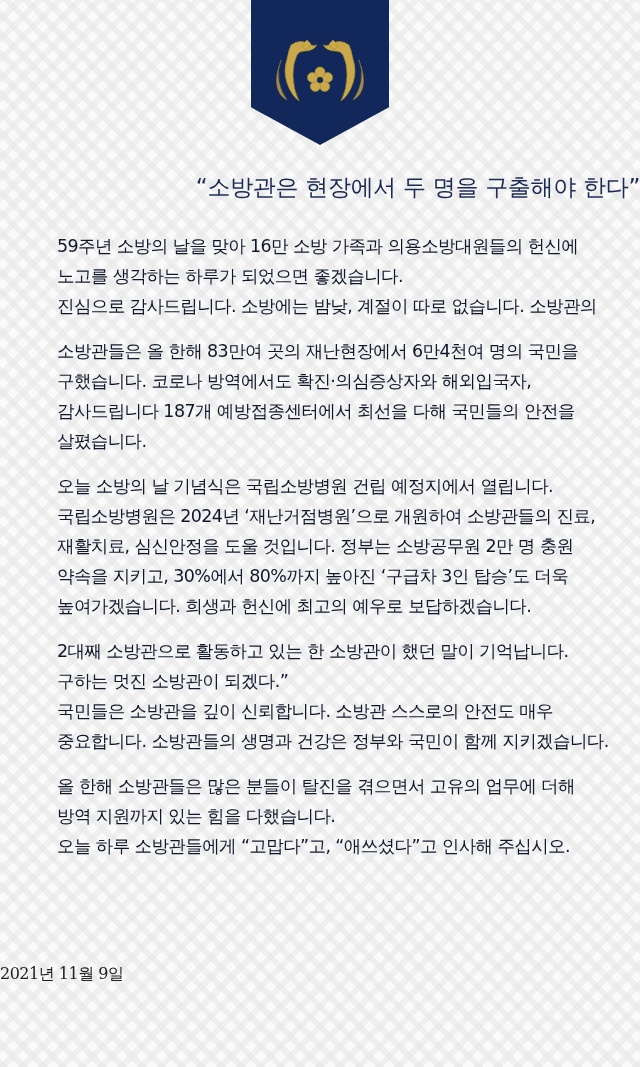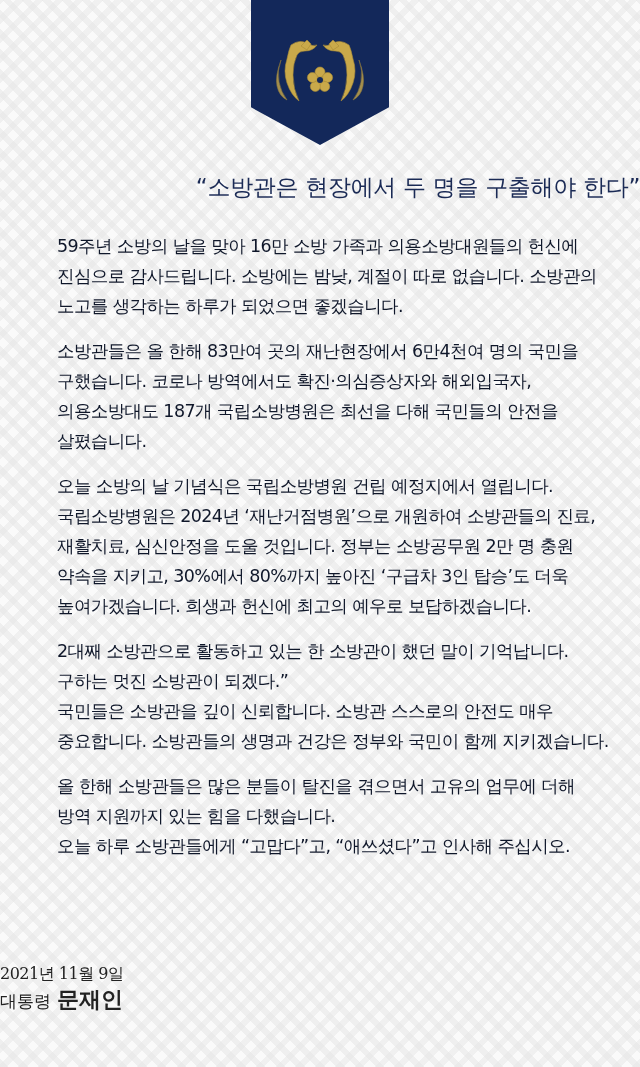--- a/index.html
+++ b/index.html
@@ -74,27 +74,27 @@
       <circle cx="69" cy="80" r="3" fill="#13285a" stroke="none"></circle>
     </g>
   </svg>
 </div>
 
 <div class="title">“소방관은 현장에서 두 명을 구출해야 한다”</div>
 
 <div class="content">
   <div class="para">
     <span class="line">59주년 소방의 날을 맞아 16만 소방 가족과 의용소방대원들의 헌신에</span>
+    <span class="line">노고를 생각하는 하루가 되었으면 좋겠습니다.</span>
     <span class="line">진심으로 감사드립니다. 소방에는 밤낮, 계절이 따로 없습니다. 소방관의</span>
-    <span class="line">노고를 생각하는 하루가 되었으면 좋겠습니다.</span>
   </div>
   <div class="para">
     <span class="line">소방관들은 올 한해 83만여 곳의 재난현장에서 6만4천여 명의 국민을</span>
     <span class="line">구했습니다. 코로나 방역에서도 확진·의심증상자와 해외입국자,</span>
-    <span class="line">의용소방대도 187개 국립소방병원은 최선을 다해 국민들의 안전을</span>
+    <span class="line">감사드립니다 187개 예방접종센터에서 최선을 다해 국민들의 안전을</span>
     <span class="line">살폈습니다.</span>
   </div>
   <div class="para">
     <span class="line">오늘 소방의 날 기념식은 국립소방병원 건립 예정지에서 열립니다.</span>
     <span class="line">국립소방병원은 2024년 ‘재난거점병원’으로 개원하여 소방관들의 진료,</span>
     <span class="line">재활치료, 심신안정을 도울 것입니다. 정부는 소방공무원 2만 명 충원</span>
     <span class="line">약속을 지키고, 30%에서 80%까지 높아진 ‘구급차 3인 탑승’도 더욱</span>
     <span class="line">높여가겠습니다. 희생과 헌신에 최고의 예우로 보답하겠습니다.</span>
   </div>
   <div class="para">
@@ -105,16 +105,13 @@
   </div>
   <div class="para">
     <span class="line">올 한해 소방관들은 많은 분들이 탈진을 겪으면서 고유의 업무에 더해</span>
     <span class="line">방역 지원까지 있는 힘을 다했습니다.</span>
     <span class="line">오늘 하루 소방관들에게 “고맙다”고, “애쓰셨다”고 인사해 주십시오.</span>
   </div>
 </div>
 
 <div class="sign">
   <div class="sign-date">2021년 11월 9일</div>
-  <div class="sign-name-row">
-    <span>대통령</span><span class="sign-name">문재인</span>
-  </div>
 </div>
 
 </body></html>

